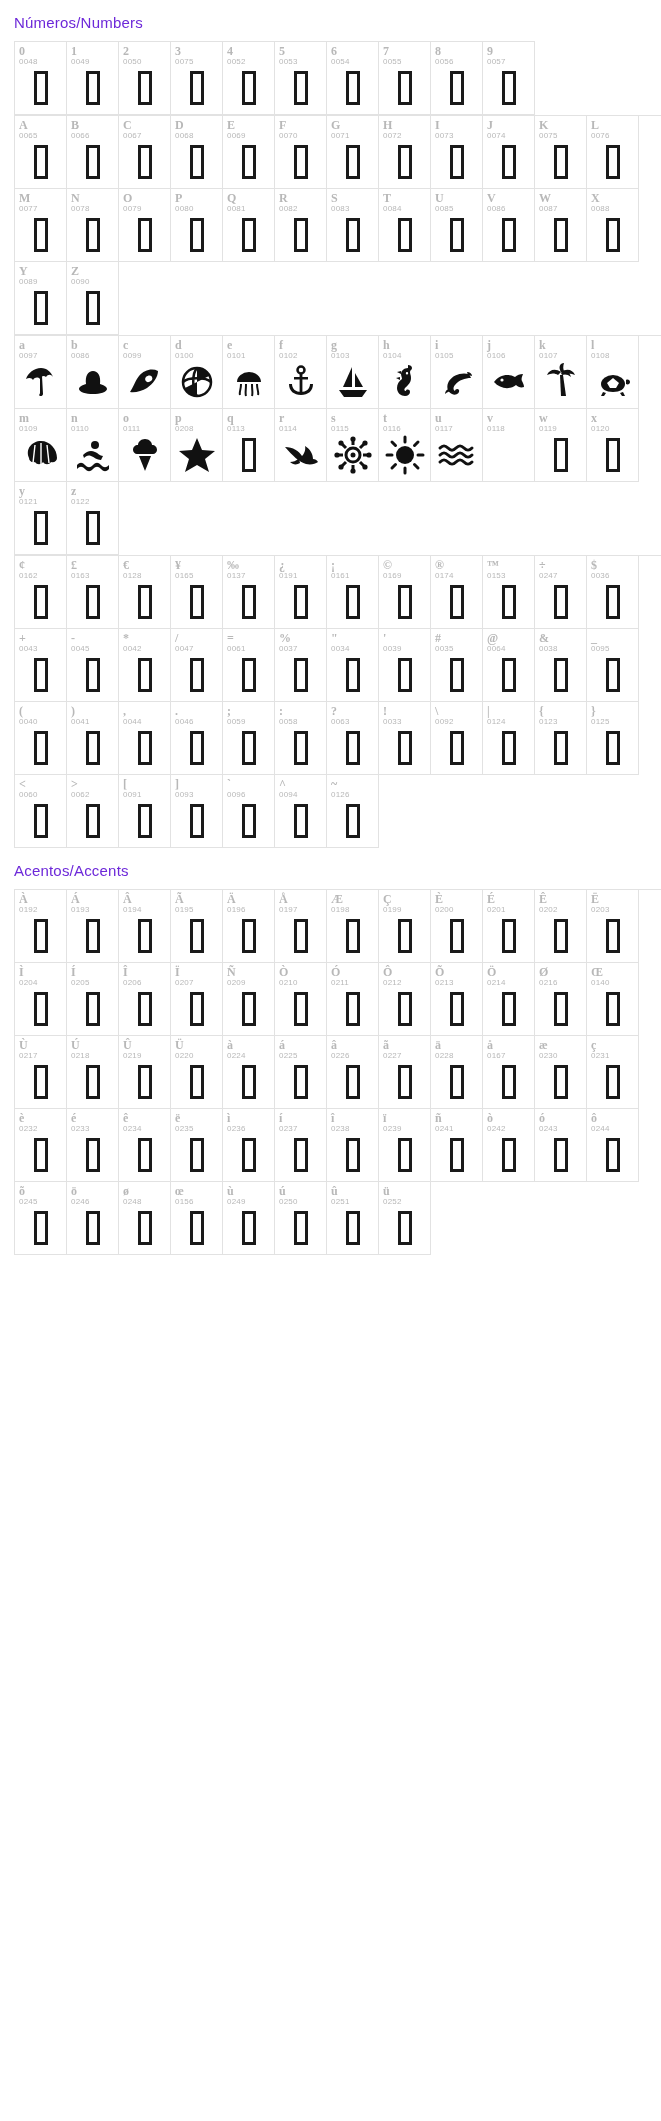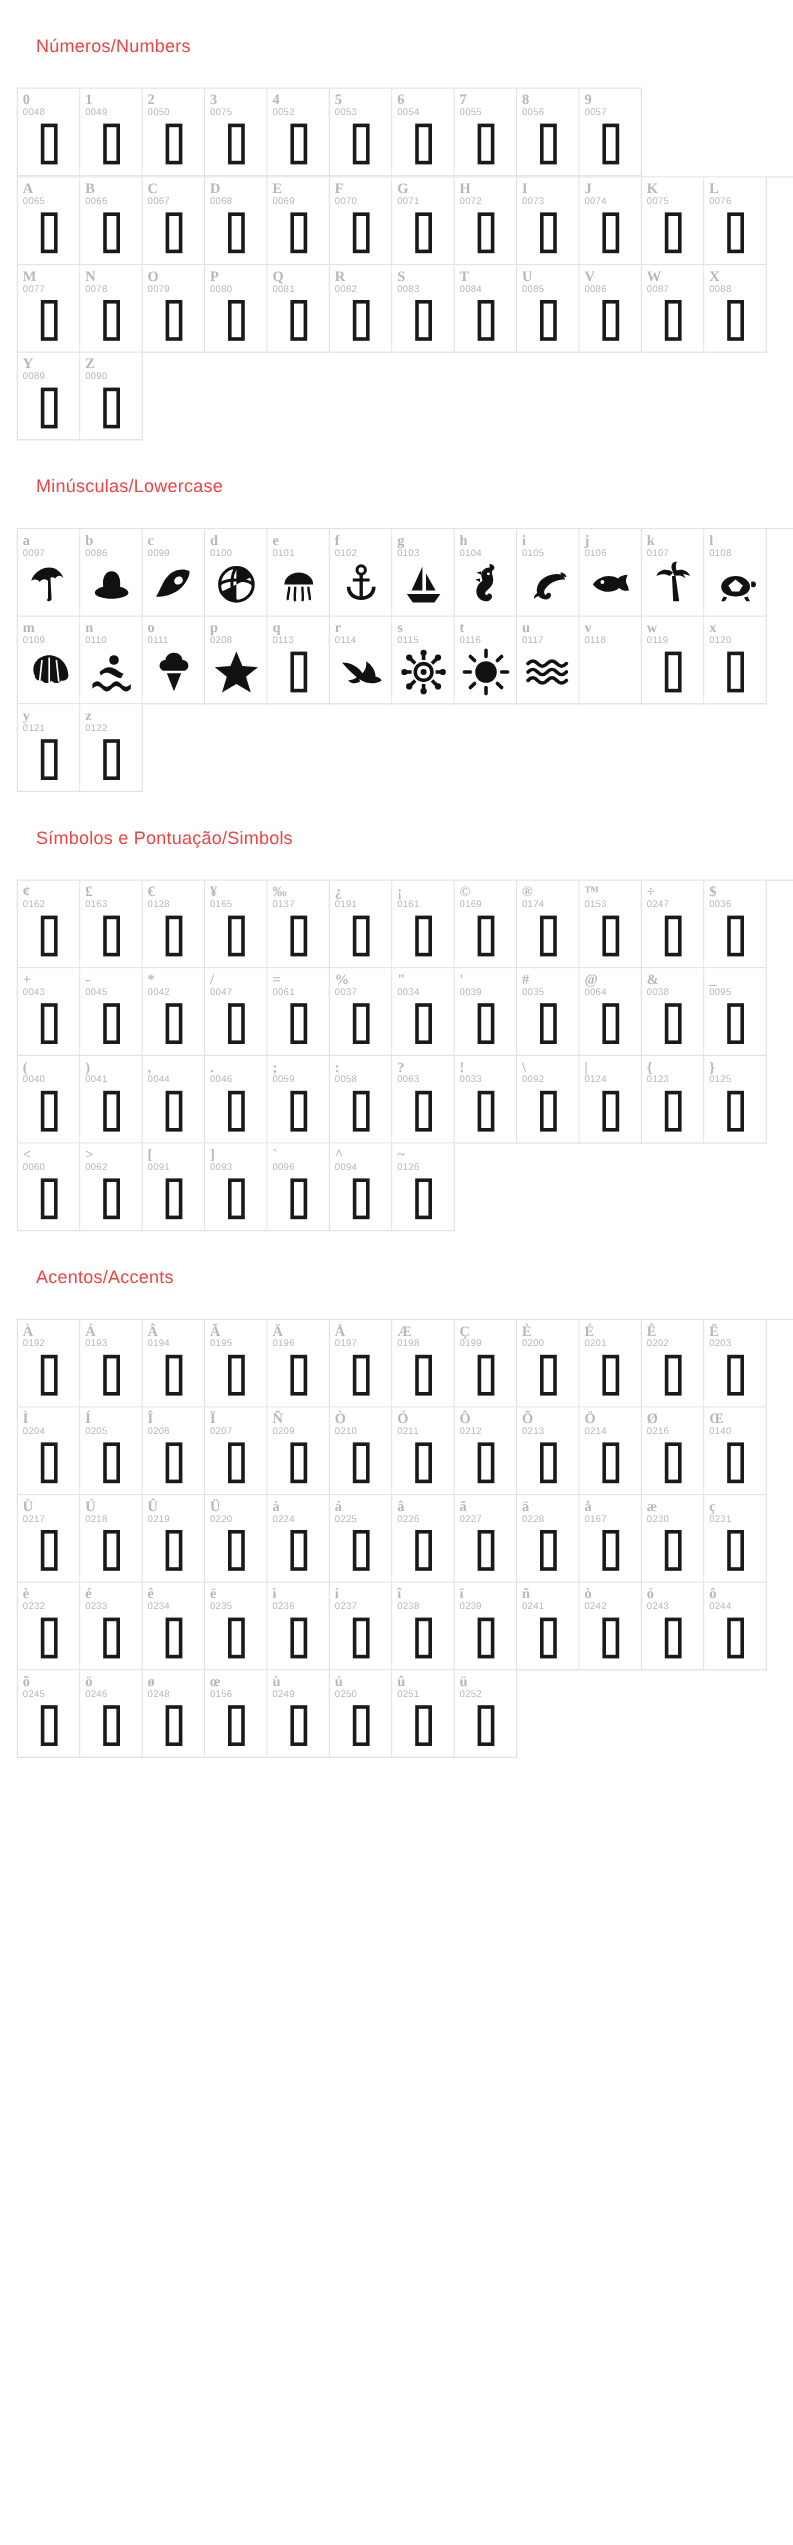--- a/index.html
+++ b/index.html
@@ -16,24 +16,24 @@
   .page {
     width: 661px;
     box-sizing: border-box;
     padding: 0 0 20px 0;
   }
   .section {
     margin: 0 0 0 0;
   }
   .section-title {
     font-size: 15px;
-    color: #ef4444;
+    color: #6d28d9;
     font-weight: normal;
     padding: 14px 0 10px 14px;
-    margin: 16px;
+    margin: 0;
     letter-spacing: 0.2px;
   }
   .grid {
     display: flex;
     flex-wrap: wrap;
     border-left: 1px solid #e2e2e2;
     border-top: 1px solid #e2e2e2;
     width: fit-content;
     margin-left: 14px;
     background: #ffffff;
@@ -420,21 +420,20 @@
               <span class="char">Z</span>
               <span class="code">0090</span>
             </div>
             <div class="glyph">
               <span class="notdef"></span>
             </div>
           </div>
         </div>
       </div>
       <div class="section">
-        <div class="section-title">Minúsculas/Lowercase</div>
         <div class="grid">
           <div class="cell">
             <div class="labels">
               <span class="char">a</span>
               <span class="code">0097</span>
             </div>
             <div class="glyph">
               <svg class="sym-wrap" viewBox="0 0 40 40" fill="#111">
                 <path d="M20 6c-7 0-13 5-15 11 3-2 6-1 7 1 2-3 5-3 7-1 1-3 4-4 6-2 2-3 5-3 7 0-2-5-6-9-12-9z"></path>
                 <path d="M19 14h2l1 18c0 2-3 3-4 1 1-1 1-2 1-3z"></path>
@@ -738,21 +737,20 @@
               <span class="char">z</span>
               <span class="code">0122</span>
             </div>
             <div class="glyph">
               <span class="notdef"></span>
             </div>
           </div>
         </div>
       </div>
       <div class="section">
-        <div class="section-title">Símbolos e Pontuação/Simbols</div>
         <div class="grid">
           <div class="cell">
             <div class="labels">
               <span class="char">¢</span>
               <span class="code">0162</span>
             </div>
             <div class="glyph">
               <span class="notdef"></span>
             </div>
           </div>

